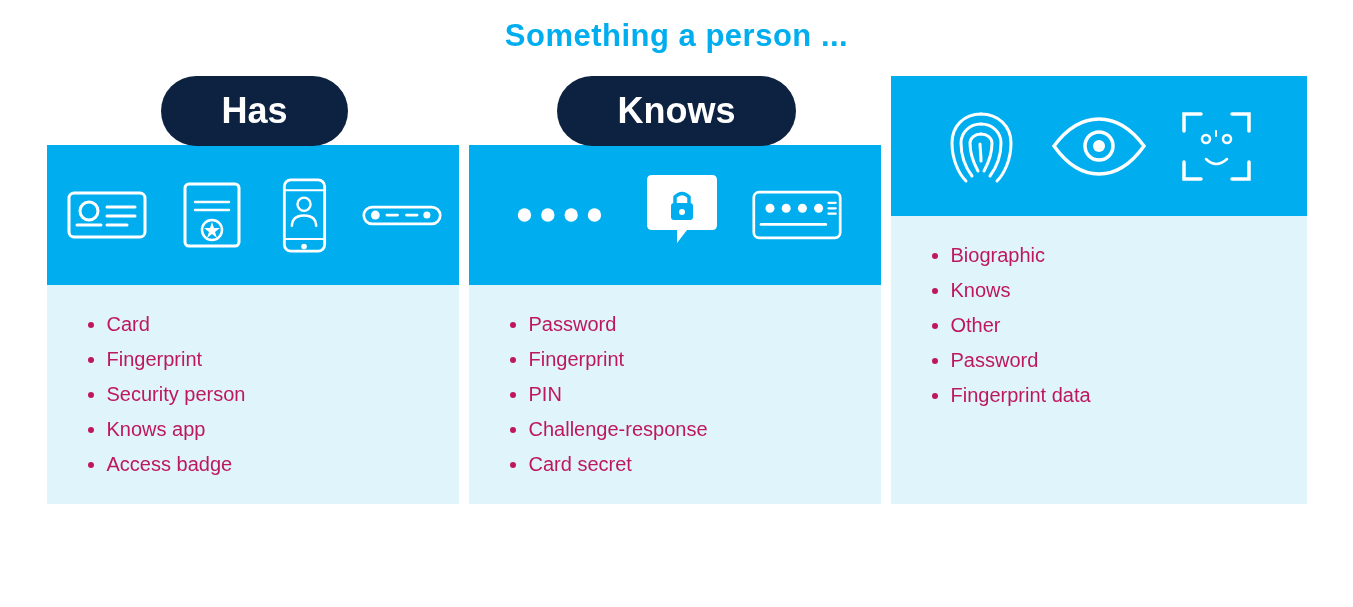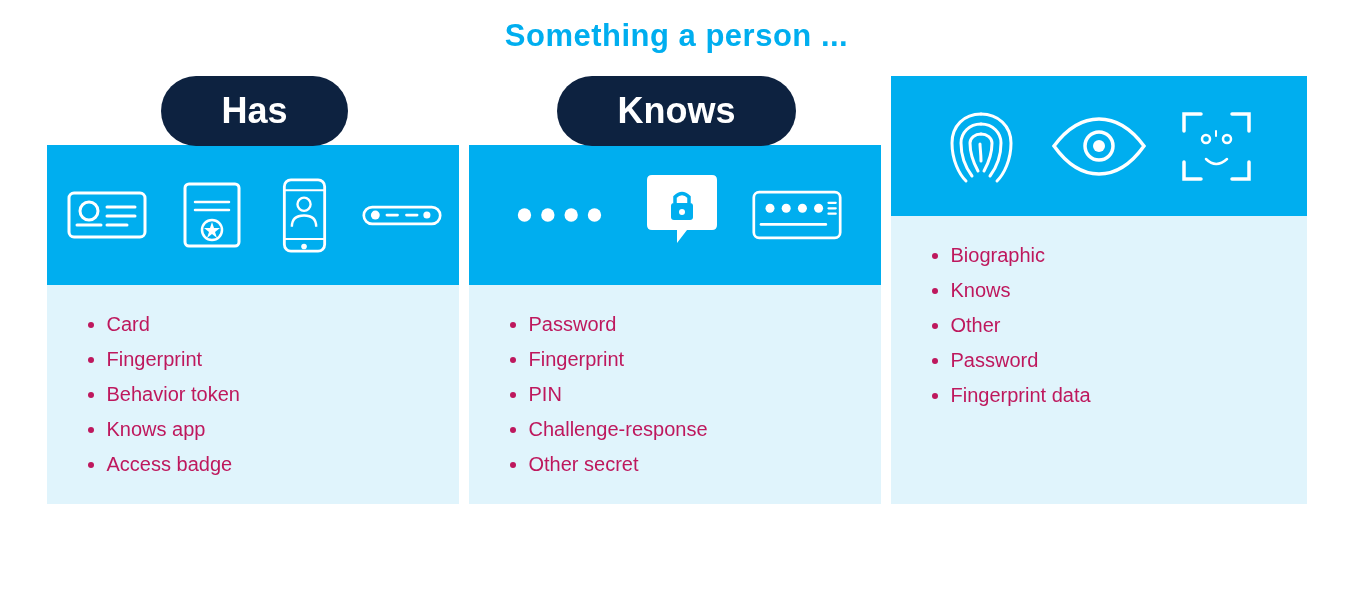--- a/index.html
+++ b/index.html
@@ -137,21 +137,21 @@
         <circle cx="15" cy="17" r="5" fill="white"></circle>
         <line x1="28" y1="17" x2="40" y2="17" stroke="white" stroke-width="3" stroke-linecap="round"></line>
         <line x1="50" y1="17" x2="62" y2="17" stroke="white" stroke-width="3" stroke-linecap="round"></line>
         <circle cx="73" cy="17" r="4" fill="white"></circle>
       </svg>
     </div>
     <div class="column-list-area">
       <ul>
         <li>Card</li>
         <li>Fingerprint</li>
-        <li>Behavior token</li>
+        <li>Security person</li>
         <li>Knows app</li>
         <li>Access badge</li>
       </ul>
     </div>
   </div>
 
   <div style="width:6px;background:#fff;z-index:1;"></div>
 
   <div class="column">
     <div class="column-pill">Knows</div>
@@ -183,21 +183,21 @@
         <line x1="85" y1="26" x2="93" y2="26" stroke="white" stroke-width="2.5" stroke-linecap="round"></line>
         <line x1="10" y1="38" x2="82" y2="38" stroke="white" stroke-width="3" stroke-linecap="round"></line>
       </svg>
     </div>
     <div class="column-list-area">
       <ul>
         <li>Password</li>
         <li>Fingerprint</li>
         <li>PIN</li>
         <li>Challenge-response</li>
-        <li>Other secret</li>
+        <li>Card secret</li>
       </ul>
     </div>
   </div>
 
   <div style="width:6px;background:#fff;z-index:1;"></div>
 
   <div class="column">
     <div class="column-icon-area">
 
       <svg width="75" height="80" viewBox="0 0 75 80">

